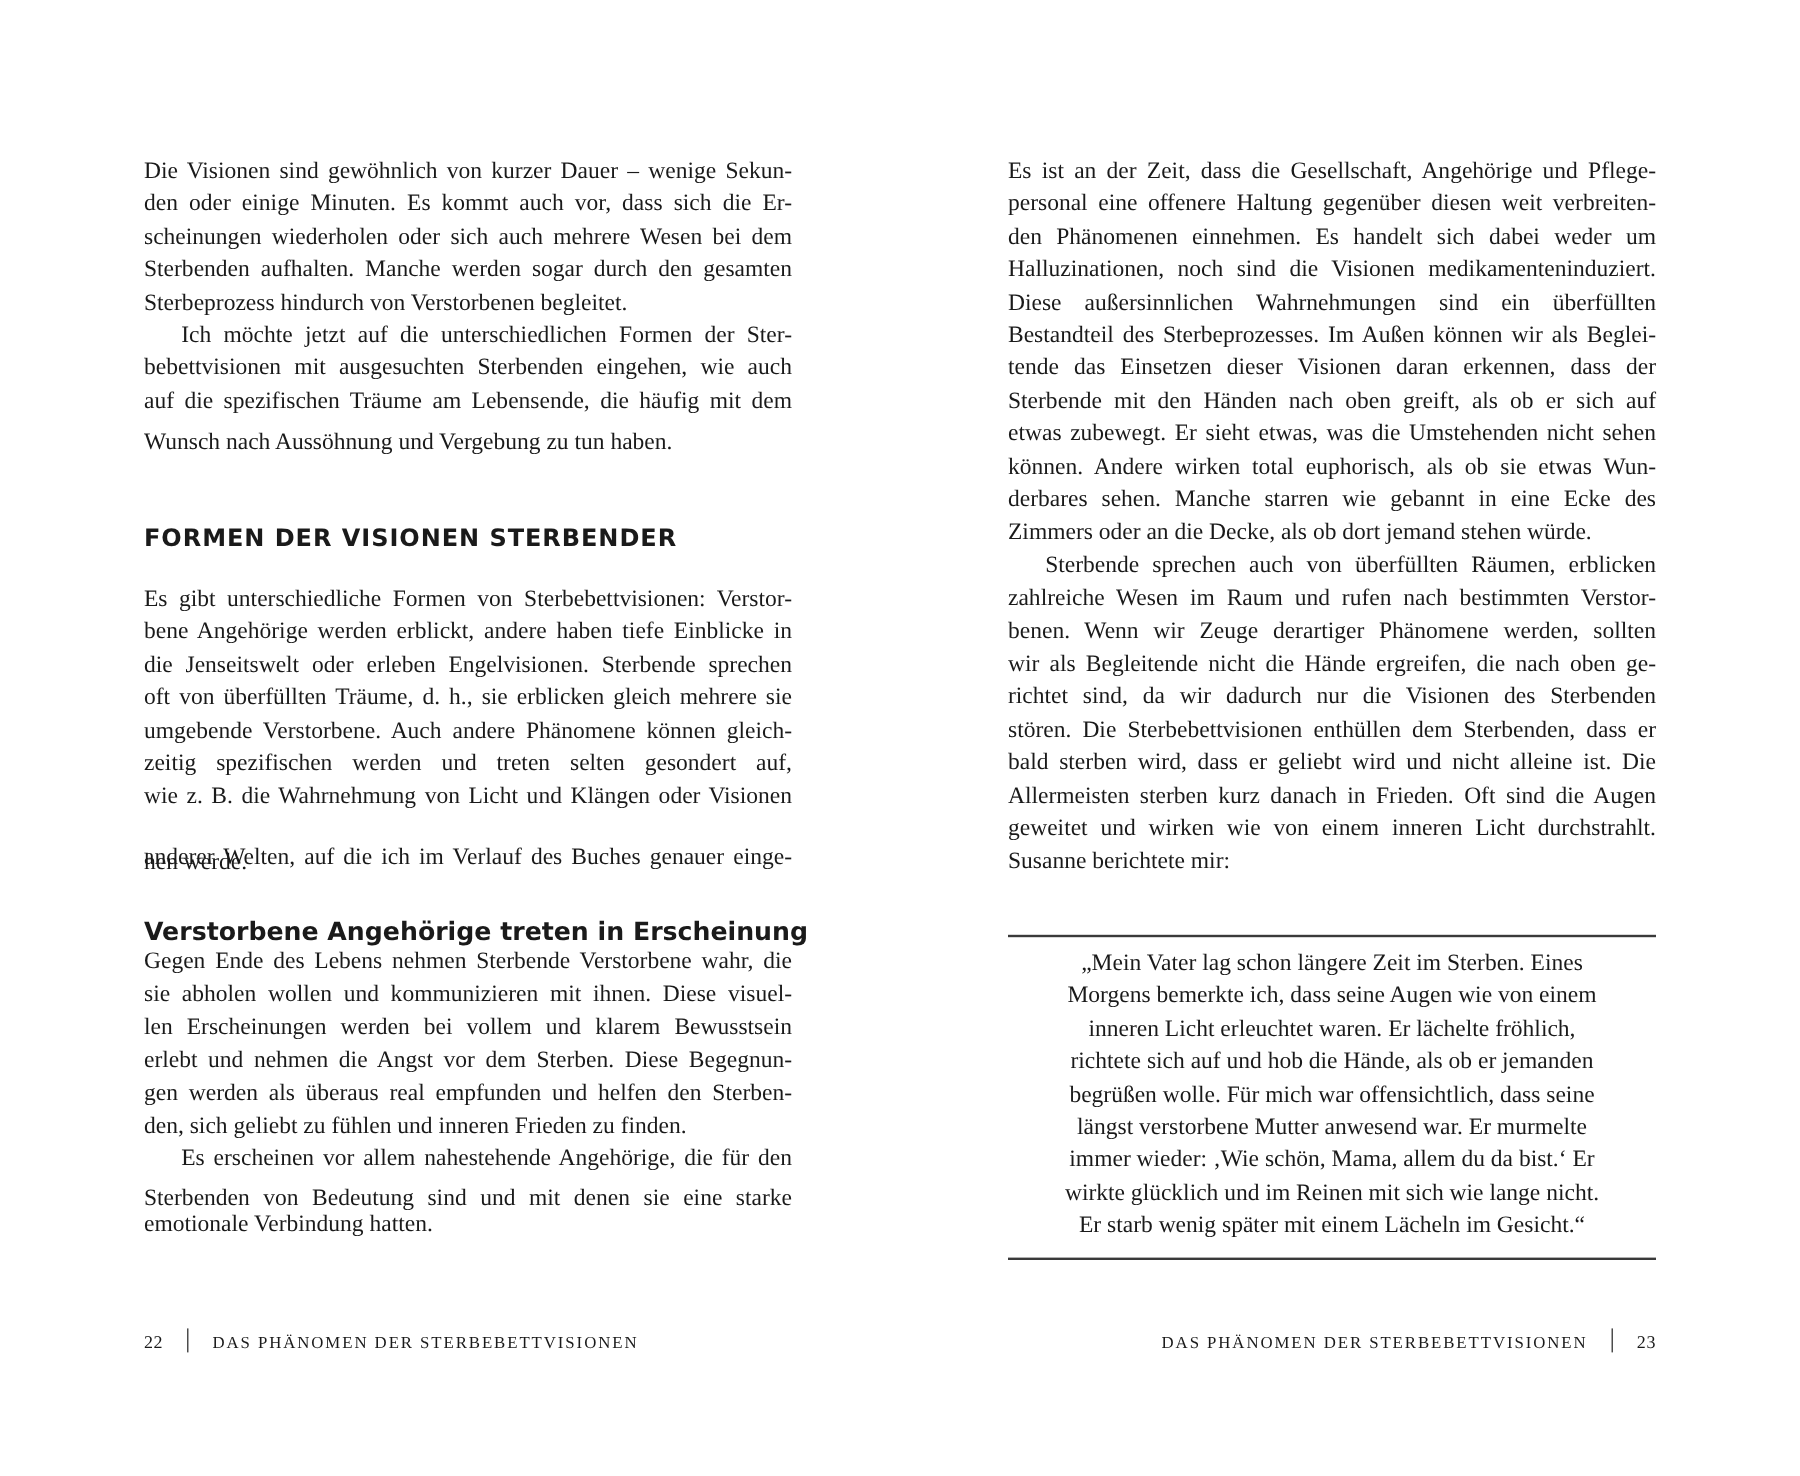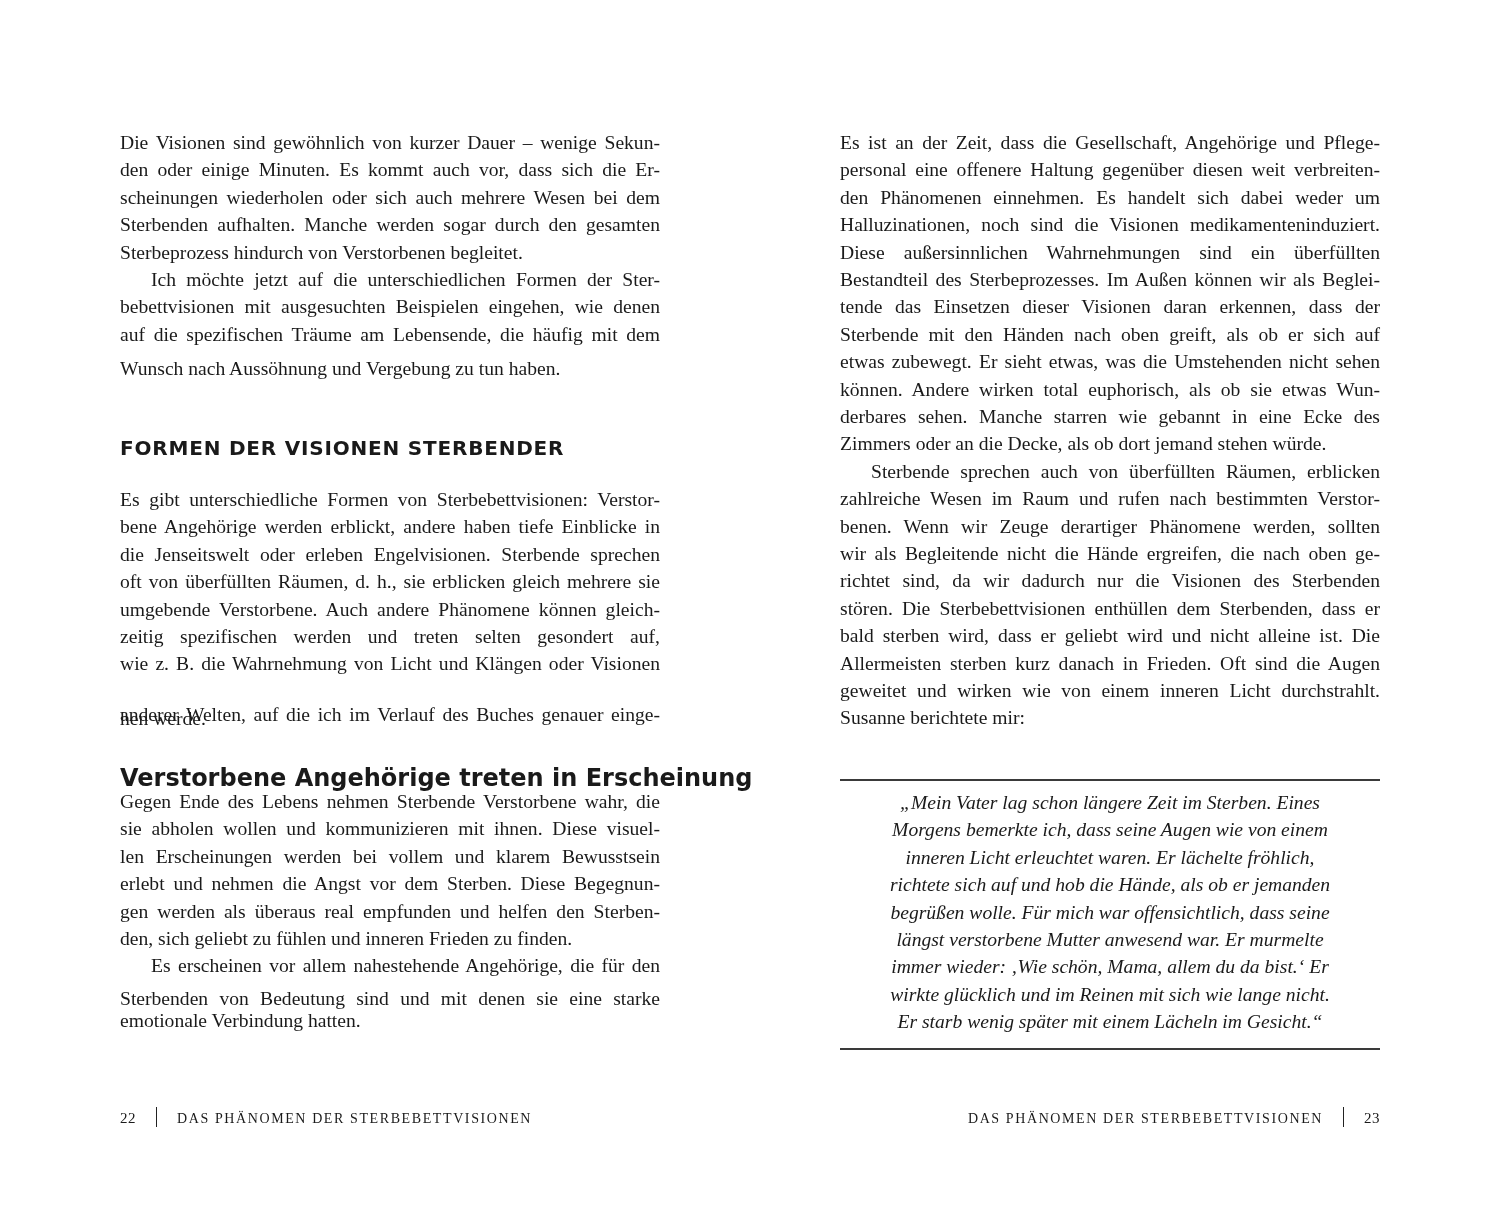--- a/index.html
+++ b/index.html
@@ -4,52 +4,52 @@
 <style>
   html, body { margin: 0; padding: 0; background: #ffffff; }
   body { width: 1500px; height: 1230px; position: relative; overflow: hidden; color: #1a1a1a; }
   .page { position: absolute; top: 0; width: 540px; }
   .page.left { left: 120px; }
   .page.right { left: 840px; }
   .line { position: absolute; left: 0; width: 540px; font-family: "Liberation Serif", serif; font-size: 19.6px; line-height: 27.4px; height: 27.4px; white-space: nowrap; text-align: justify; text-align-last: justify; }
   .line.last { text-align-last: left; }
   .line.indent { text-indent: 31px; }
   .h1 { position: absolute; left: 0; font-family: "DejaVu Sans", sans-serif; font-weight: bold; font-size: 20px; letter-spacing: 0.8px; white-space: nowrap; }
-  .h2 { position: absolute; left: 0; font-family: "DejaVu Sans", sans-serif; font-weight: bold; font-size: 24px; white-space: nowrap; }
+  .h2 { position: absolute; left: 0; font-family: "DejaVu Sans", sans-serif; font-weight: bold; font-size: 21px; white-space: nowrap; }
   .quote-rule { position: absolute; left: 0; width: 540px; height: 0; border-top: 2px solid #3a3a3a; }
-  .qline { position: absolute; left: 0; width: 540px; font-family: "Liberation Serif", serif; font-style: italic; font-size: 19.6px; line-height: 27.4px; height: 27.4px; text-align: center; white-space: nowrap; }
+  .qline { position: absolute; left: 0; width: 540px; font-family: "Liberation Serif", serif; font-size: 19.6px; line-height: 27.4px; height: 27.4px; text-align: center; white-space: nowrap; }
   .footer { position: absolute; top: 1107px; font-family: "Liberation Serif", serif; font-size: 14px; letter-spacing: 1.6px; white-space: nowrap; color: #1a1a1a; }
   .footer .num { font-size: 15px; letter-spacing: 0.5px; }
   .footer .bar { display: inline-block; width: 0; height: 20px; border-left: 1.5px solid #222; vertical-align: -4px; margin: 0 20px; }
 </style>
 </head>
 <body>
 
 <div class="page left">
   <div>
     <div class="line" style="top:129px">Die Visionen sind gewöhnlich von kurzer Dauer – wenige Sekun-</div>
     <div class="line" style="top:156.4px">den oder einige Minuten. Es kommt auch vor, dass sich die Er-</div>
     <div class="line" style="top:183.8px">scheinungen wiederholen oder sich auch mehrere Wesen bei dem</div>
     <div class="line" style="top:211.2px">Sterbenden aufhalten. Manche werden sogar durch den gesamten</div>
     <div class="line last" style="top:238.6px">Sterbeprozess hindurch von Verstorbenen begleitet.</div>
   </div>
   <div>
     <div class="line indent" style="top:266px">Ich möchte jetzt auf die unterschiedlichen Formen der Ster-</div>
-    <div class="line" style="top:293.4px">bebettvisionen mit ausgesuchten Beispielen eingehen, wie denen</div>
+    <div class="line" style="top:293.4px">bebettvisionen mit ausgesuchten Sterbenden eingehen, wie auch</div>
     <div class="line" style="top:320.8px">auf die spezifischen Träume am Lebensende, die häufig mit dem</div>
     <div class="line last" style="top:355px">Wunsch nach Aussöhnung und Vergebung zu tun haben.</div>
   </div>
 
   <div class="h1" style="top:436px">FORMEN DER VISIONEN STERBENDER</div>
 
   <div>
     <div class="line" style="top:486px">Es gibt unterschiedliche Formen von Sterbebettvisionen: Verstor-</div>
     <div class="line" style="top:513.4px">bene Angehörige werden erblickt, andere haben tiefe Einblicke in</div>
     <div class="line" style="top:540.8px">die Jenseitswelt oder erleben Engelvisionen. Sterbende sprechen</div>
-    <div class="line" style="top:568.2px">oft von überfüllten Räumen, d. h., sie erblicken gleich mehrere sie</div>
+    <div class="line" style="top:568.2px">oft von überfüllten Träume, d. h., sie erblicken gleich mehrere sie</div>
     <div class="line" style="top:595.6px">umgebende Verstorbene. Auch andere Phänomene können gleich-</div>
     <div class="line" style="top:623px">zeitig spezifischen werden und treten selten gesondert auf,</div>
     <div class="line" style="top:650.4px">wie z. B. die Wahrnehmung von Licht und Klängen oder Visionen</div>
     <div class="line" style="top:701px">anderer Welten, auf die ich im Verlauf des Buches genauer einge-</div>
     <div class="line last" style="top:705.2px">hen werde.</div>
   </div>
 
   <div class="h2" style="top:764px">Verstorbene Angehörige treten in Erscheinung</div>
 
   <div>

